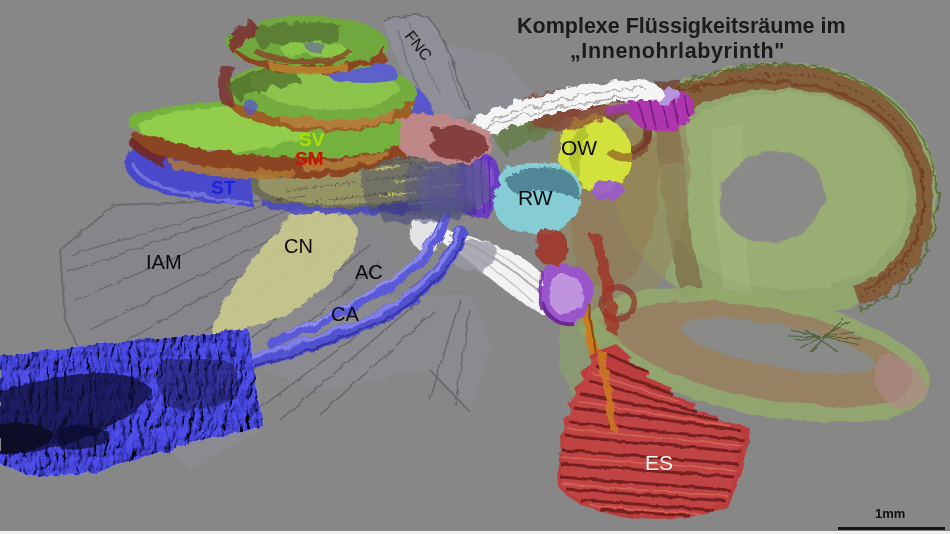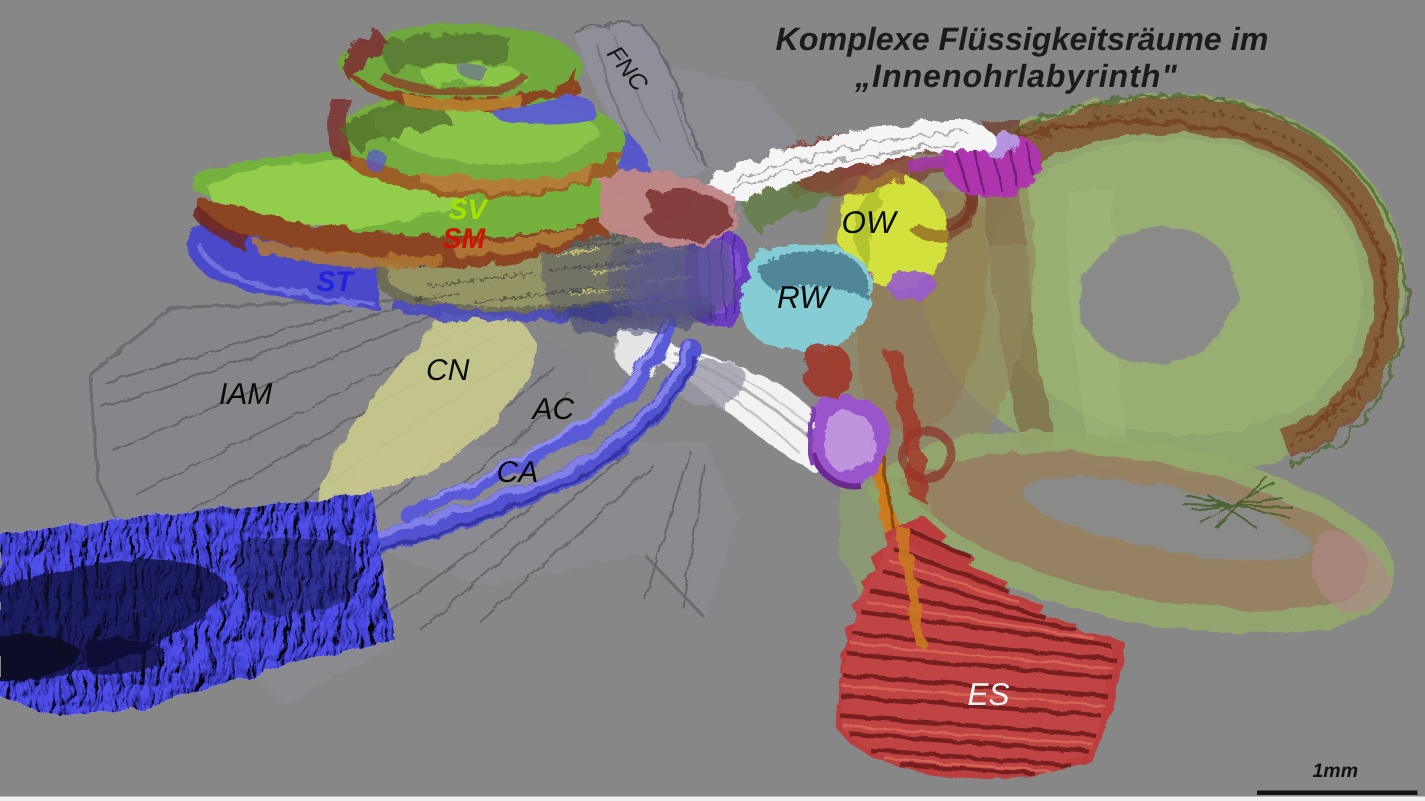--- a/index.html
+++ b/index.html
@@ -1,16 +1,16 @@
 <!DOCTYPE html>
 <html><head>
 <meta charset="utf-8">
 <style>
 html,body{margin:0;padding:0;background:#fff;}
-#stage{position:relative;width:950px;height:534px;overflow:hidden;background:#878787;font-family:"Liberation Sans",sans-serif;font-style:italic;}
+#stage{position:relative;width:950px;height:534px;overflow:hidden;background:#878787;font-family:"Liberation Sans",sans-serif;}
 </style>
 </head>
 <body>
 <div id="stage">
 <svg width="950" height="534" viewBox="0 0 950 534" xmlns="http://www.w3.org/2000/svg">
 <defs>
 <filter id="rough" x="-10%" y="-10%" width="120%" height="120%">
   <feTurbulence type="fractalNoise" baseFrequency="0.055" numOctaves="3" seed="7" result="n"></feTurbulence>
   <feDisplacementMap in="SourceGraphic" in2="n" scale="7"></feDisplacementMap>
 </filter>

